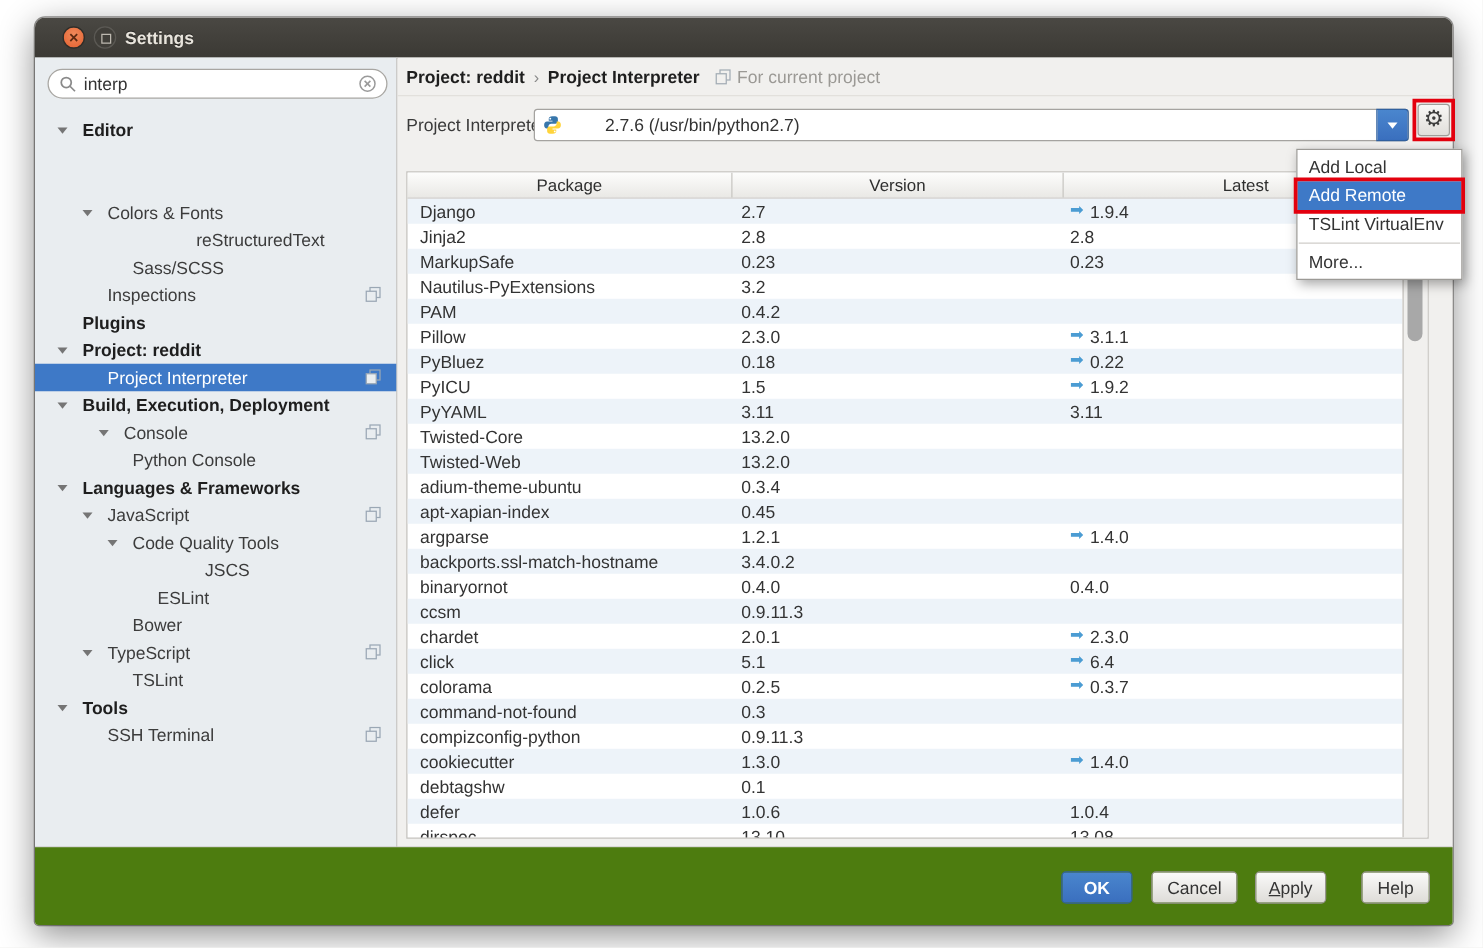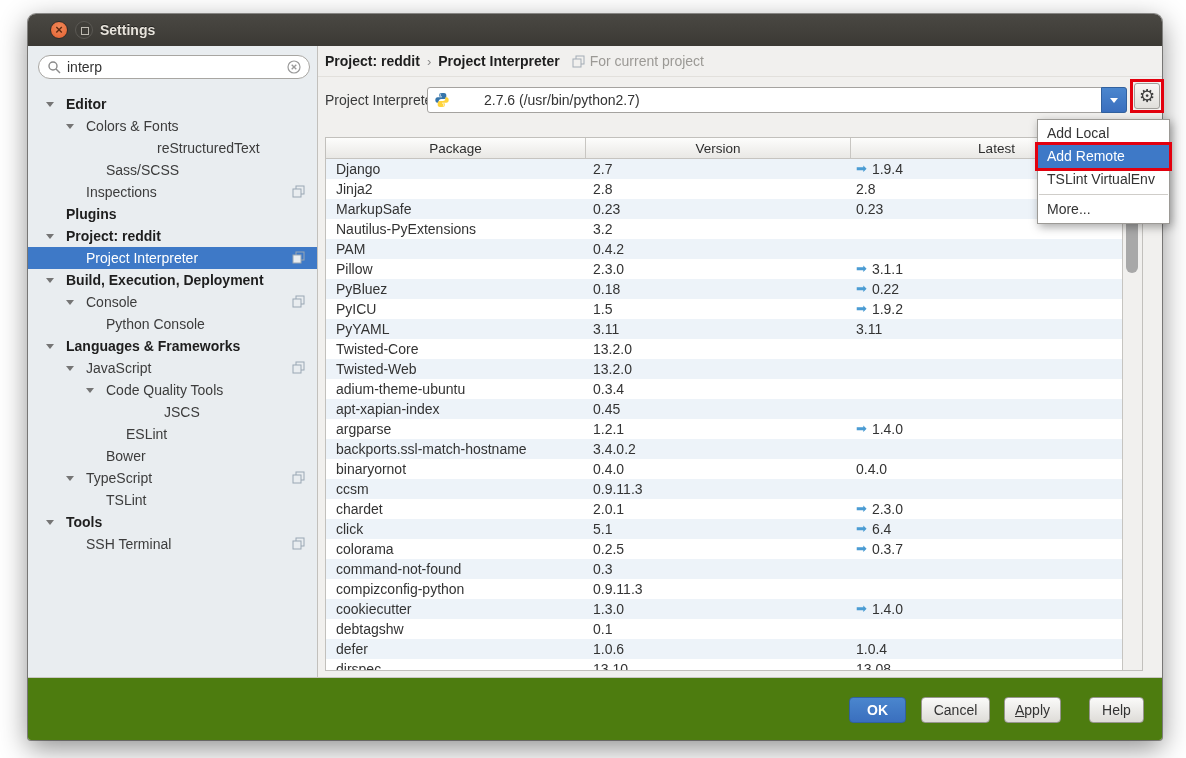--- a/index.html
+++ b/index.html
@@ -151,21 +151,21 @@
           <circle cx="7" cy="7" r="6" fill="none" stroke="#9A9A9A" stroke-width="1.2"></circle>
           <line x1="4.7" y1="4.7" x2="9.3" y2="9.3" stroke="#9A9A9A" stroke-width="1.3"></line>
           <line x1="9.3" y1="4.7" x2="4.7" y2="9.3" stroke="#9A9A9A" stroke-width="1.3"></line>
         </svg>
       </div>
       <div class="tree" id="tree">
           <div class="tree-item bold" style="padding-left: 18px;">
             <span class="tri"></span>
             <span>Editor</span>
           </div>
-          <div class="tree-item" style="padding-left: 38px;">
+          <div class="tree-item" style="padding-left: 38px; margin-top: 44px;">
             <span class="tri"></span>
             <span>Colors &amp; Fonts</span>
           </div>
           <div class="tree-item" style="padding-left: 92px; margin-left: 37px;">
             <span>reStructuredText</span>
           </div>
           <div class="tree-item" style="padding-left: 78px;">
             <span>Sass/SCSS</span>
           </div>
           <div class="tree-item" style="padding-left: 58px;">
@@ -186,21 +186,21 @@
             <span>Project Interpreter</span>
             <svg class="copy-ic" width="13" height="13" viewBox="0 0 13 13">
               <rect x="4" y="1" width="8" height="8" fill="none" stroke="#9AA7B4" stroke-width="1"></rect>
               <rect x="1" y="4" width="8" height="8" fill="#E9EDF0" stroke="#9AA7B4" stroke-width="1"></rect>
             </svg>
           </div>
           <div class="tree-item bold" style="padding-left: 18px;">
             <span class="tri"></span>
             <span>Build, Execution, Deployment</span>
           </div>
-          <div class="tree-item" style="padding-left: 38px; text-align: center;">
+          <div class="tree-item" style="padding-left: 51px; text-align: center;">
             <span class="tri"></span>
             <span>Console</span>
             <svg class="copy-ic" width="13" height="13" viewBox="0 0 13 13">
               <rect x="4" y="1" width="8" height="8" fill="none" stroke="#9AA7B4" stroke-width="1"></rect>
               <rect x="1" y="4" width="8" height="8" fill="#E9EDF0" stroke="#9AA7B4" stroke-width="1"></rect>
             </svg>
           </div>
           <div class="tree-item" style="padding-left: 78px;">
             <span>Python Console</span>
           </div>

